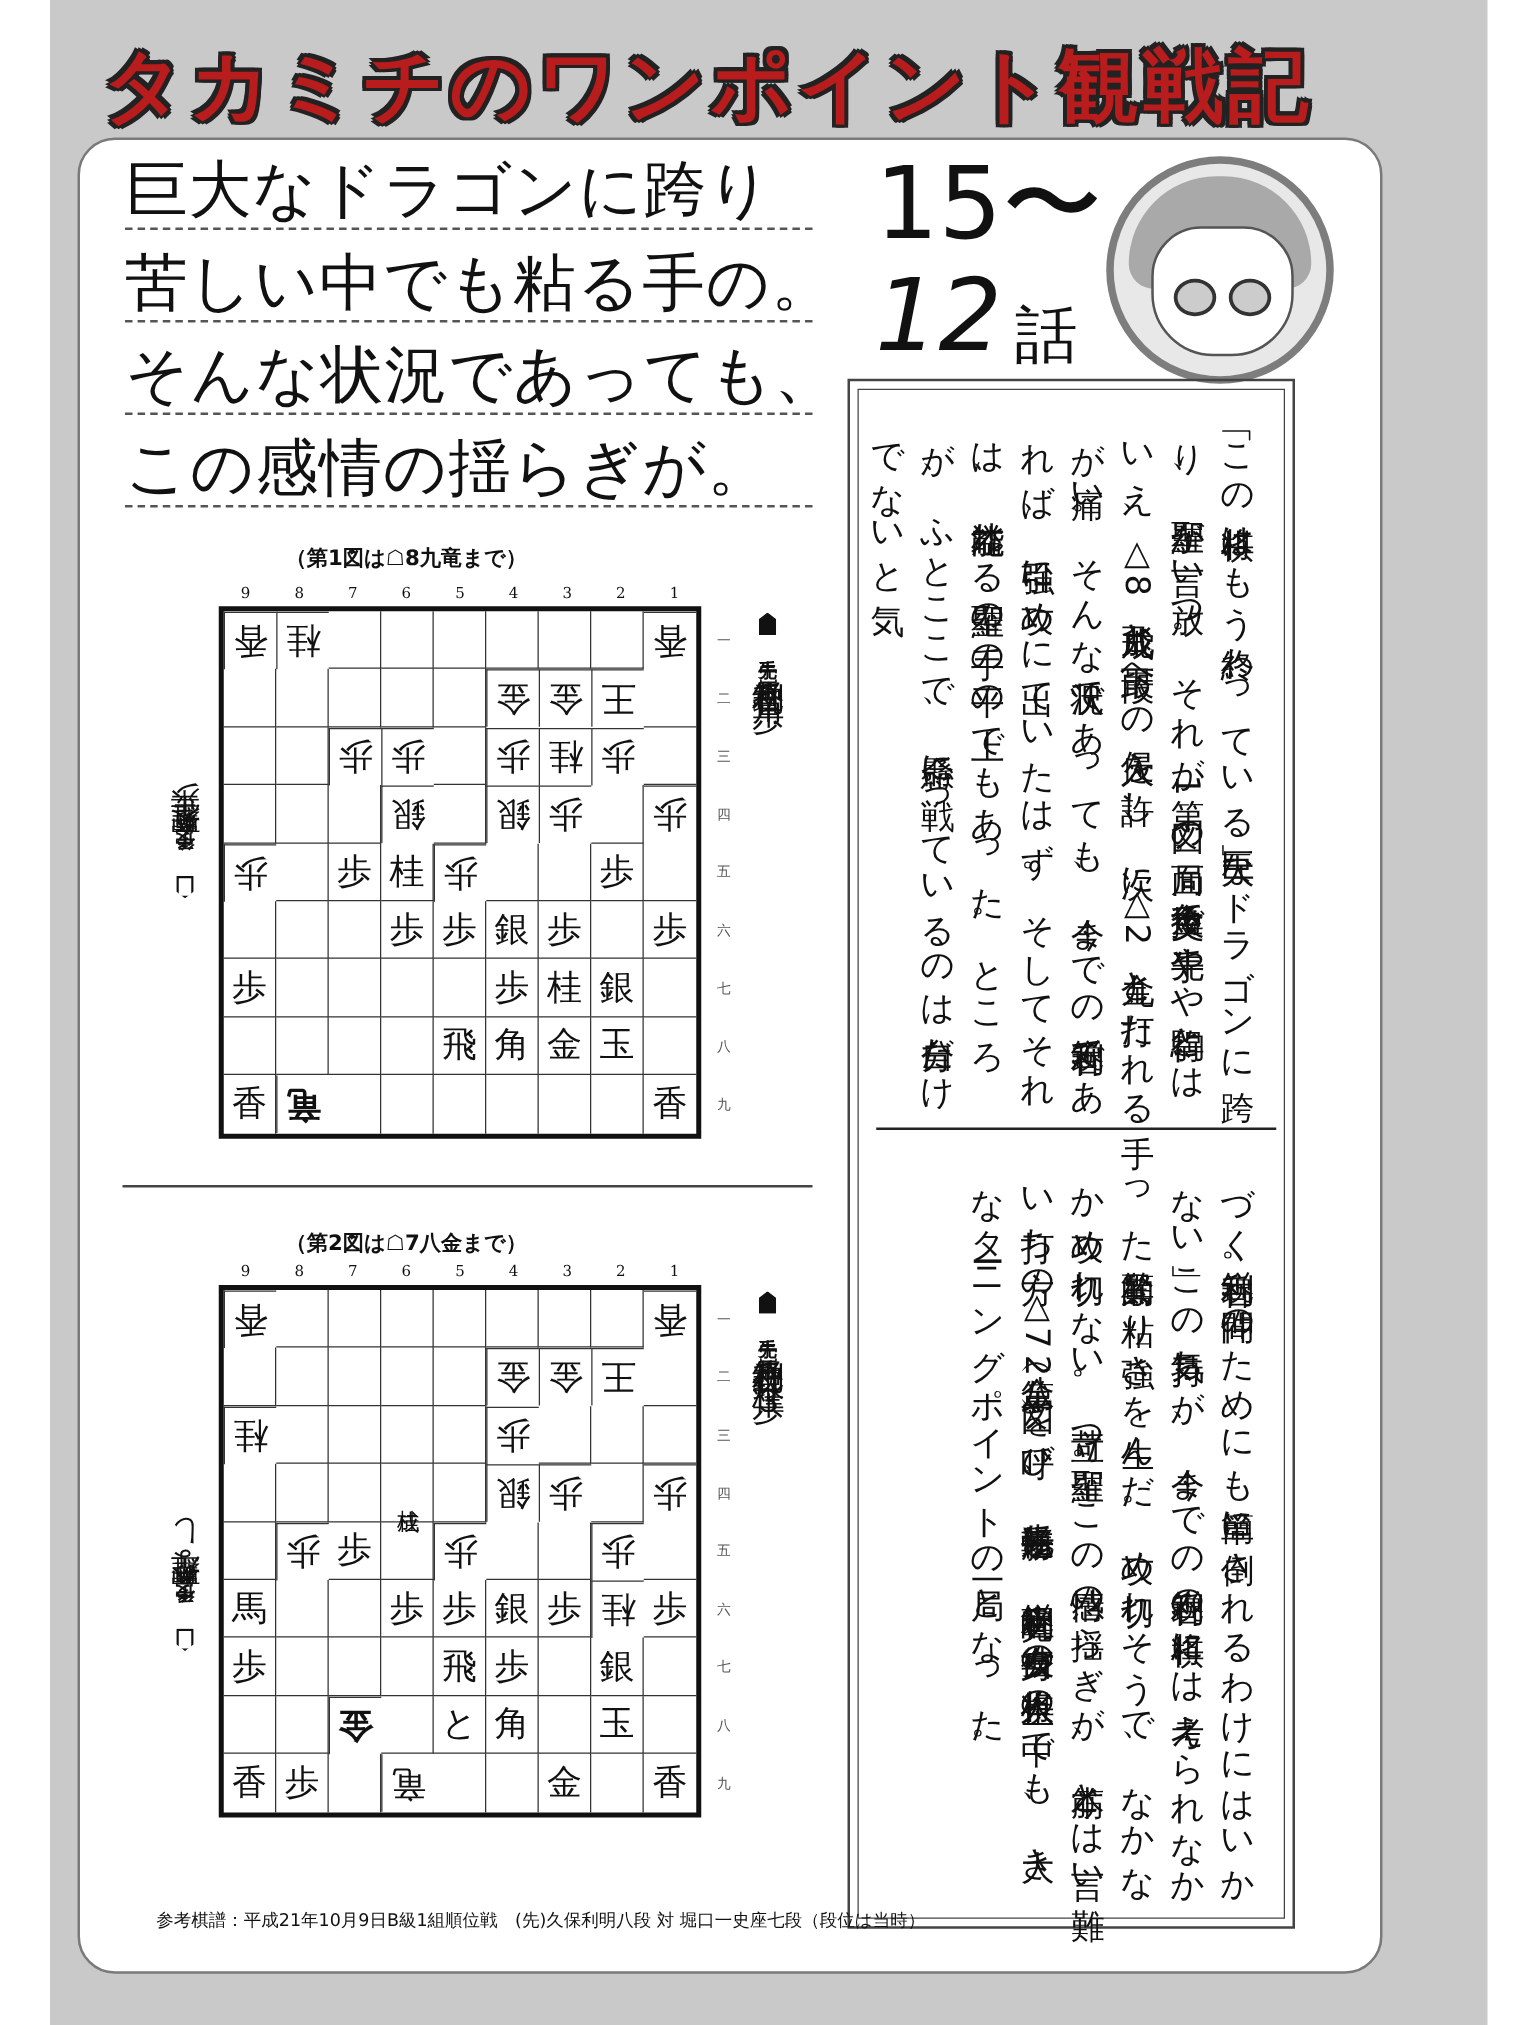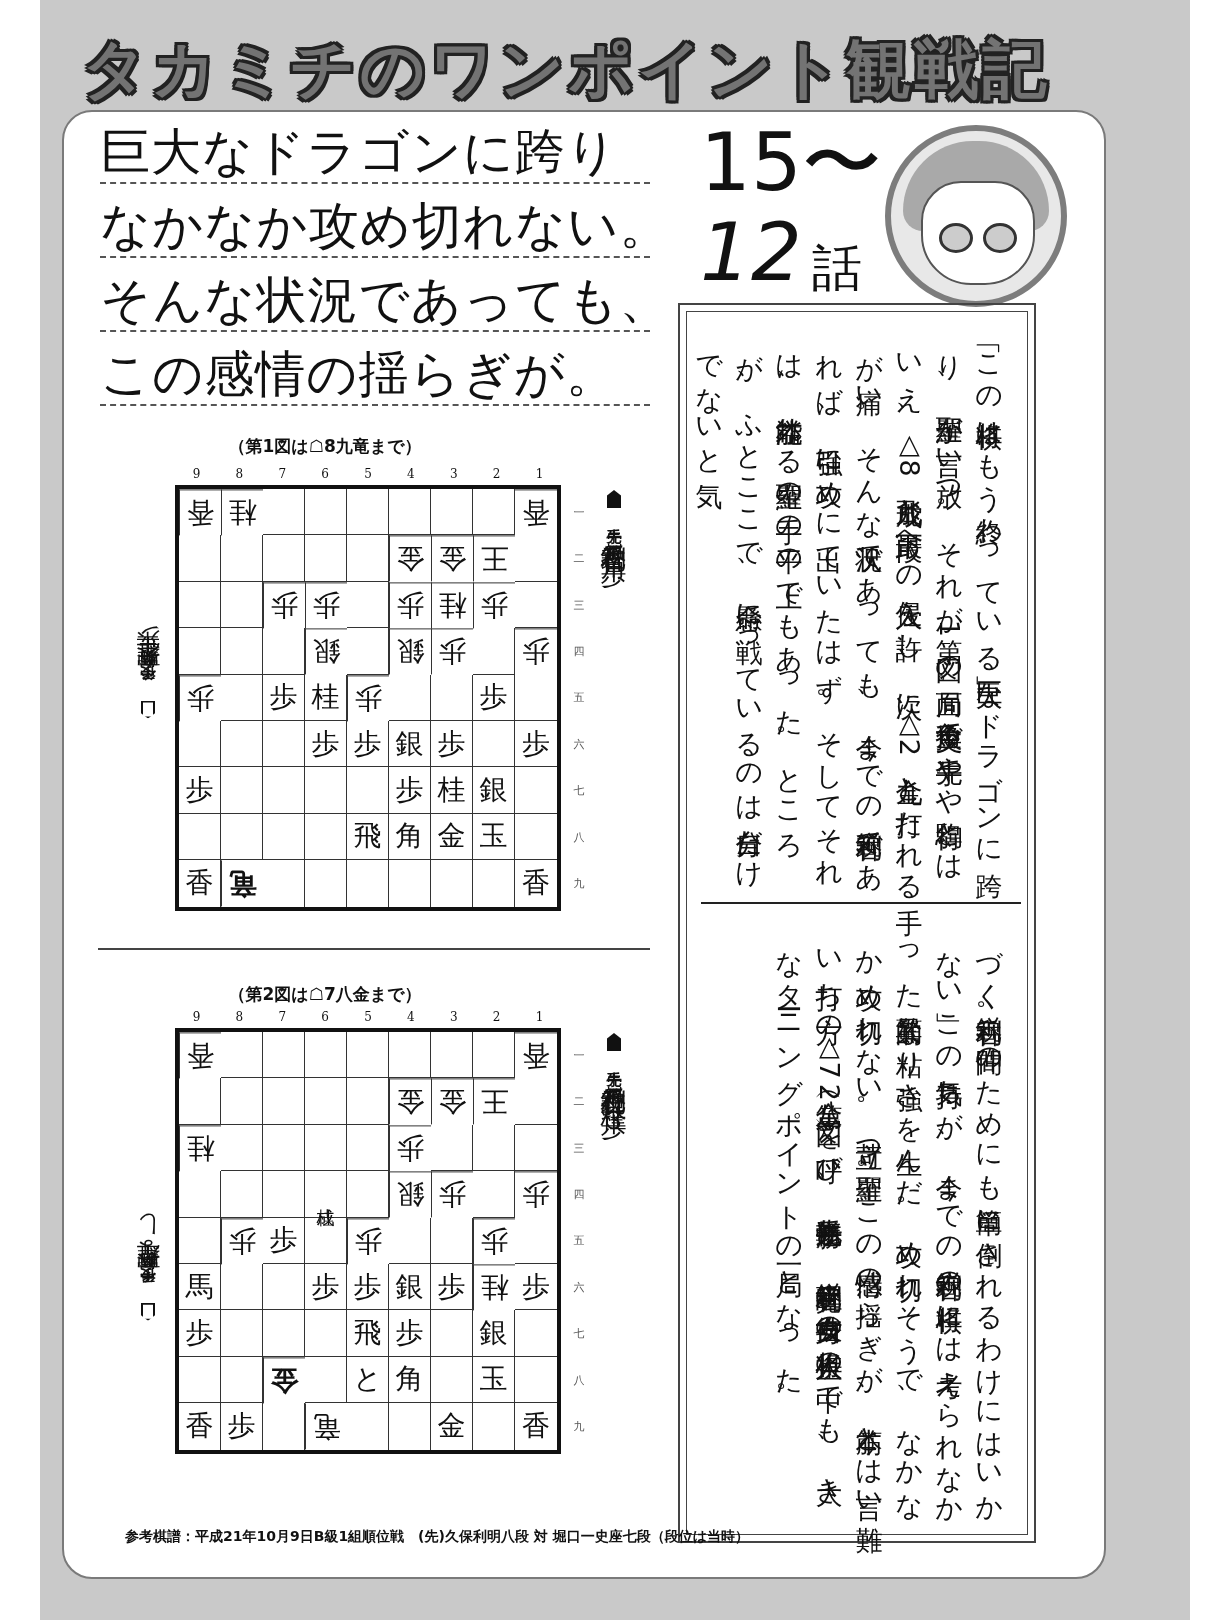--- a/index.html
+++ b/index.html
@@ -8,21 +8,21 @@
     background:#ffffff;
     font-family:"DejaVu Sans", sans-serif; color:#111;
   }
   .page-bg {
     position:absolute; left:40px; top:0; width:1150px; height:1620px;
     background:#c9c9c9;
   }
   .title-banner {
     position:absolute; left:82px; top:28px; width:1000px; height:82px;
     font-size:64px; font-weight:bold; letter-spacing:4px; line-height:82px;
-    color:#737373;
+    color:#b91c1c;
     text-shadow:
       -3px -3px 0 #222, 3px -3px 0 #222, -3px 3px 0 #222, 3px 3px 0 #222,
       0 -3px 0 #222, 0 3px 0 #222, -3px 0 0 #222, 3px 0 0 #222;
     white-space:nowrap;
   }
   .card {
     position:absolute; left:62px; top:110px; width:1040px; height:1465px;
     background:#fff; border:2px solid #7a7a7a; border-radius:30px;
   }
   .headline {
@@ -112,36 +112,36 @@
   .hand-label { font-size:15px; font-weight:bold; }
   .gote-label {
     position:absolute; left:132px; width:34px;
     writing-mode:vertical-rl; transform:rotate(180deg);
     font-size:24px; font-family:"DejaVu Serif", serif;
   }
   .diagram-divider {
     position:absolute; left:98px; top:948px; width:552px; border-top:2px solid #444;
   }
   .reference {
-    position:absolute; left:125px; top:1528px; font-size:14px; font-weight:bold;
+    position:absolute; left:125px; top:1528px; font-size:14px; font-weight:normal;
     white-space:nowrap;
     text-align:right;
   }
 </style>
 </head>
 <body>
 
 <div class="page-bg"></div>
 <div class="title-banner">タカミチのワンポイント観戦記</div>
 
 <div class="card"></div>
 
 <div class="headline">
   <div class="headline-line">巨大なドラゴンに跨り</div>
-  <div class="headline-line">なかなか攻め切れない。</div>
+  <div class="headline-line">苦しい中でも粘る手の。</div>
   <div class="headline-line">そんな状況であっても、</div>
   <div class="headline-line">この感情の揺らぎが。</div>
 </div>
 
 <div class="episode">
   <div class="episode-num1">15〜</div>
   <div class="episode-num2">12</div>
   <div class="episode-suffix">話</div>
 </div>
 

